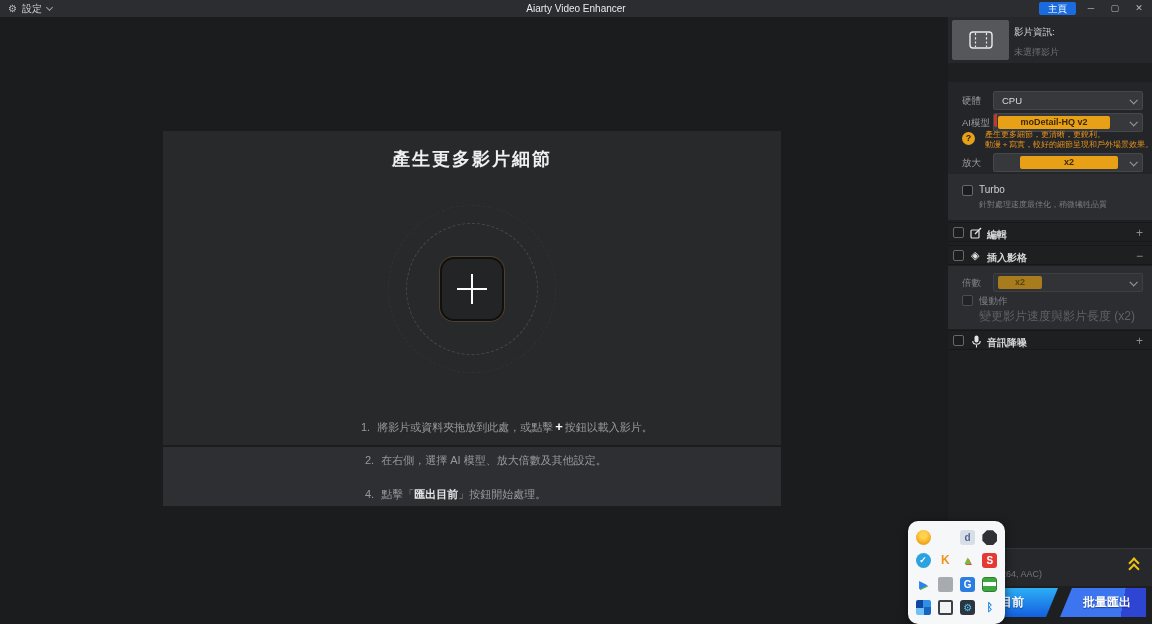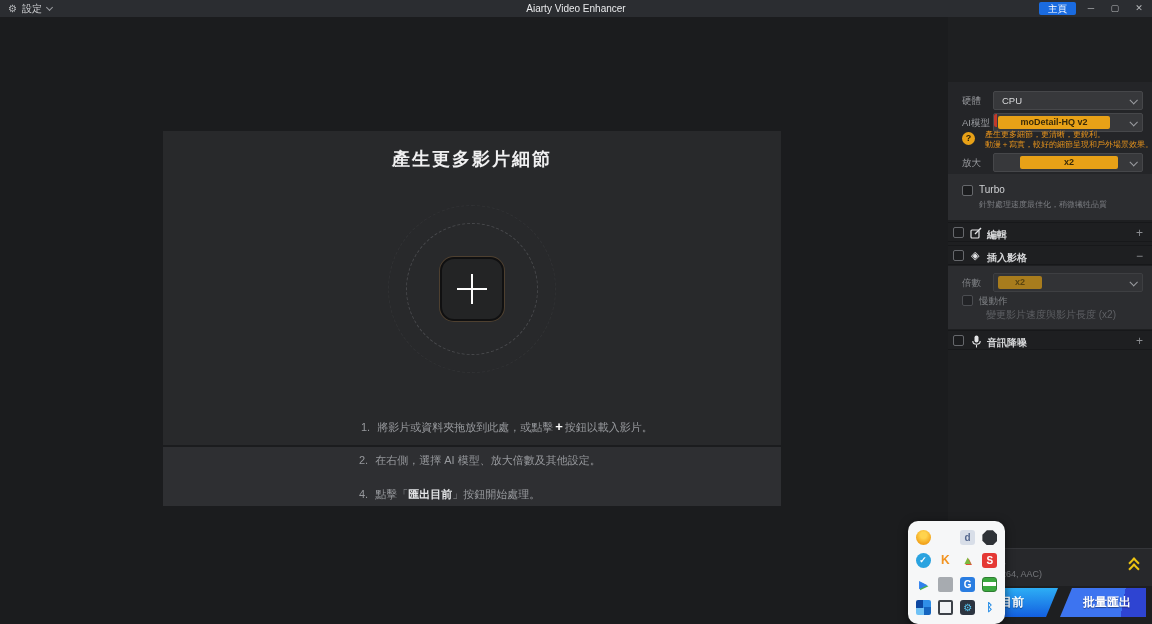--- a/index.html
+++ b/index.html
@@ -22,21 +22,21 @@
   .panel2 { position:absolute; left:163px; top:447px; width:618px; height:59px; background:#2e2f32; }
   .heading { position:absolute; top:16px; left:0; right:0; text-align:center; font-size:18px; font-weight:bold; color:#f0f0f1; letter-spacing:2px; }
   .circle-outer { position:absolute; left:225px; top:74px; width:168px; height:168px; border:1px dashed #313234; border-radius:50%; }
   .circle-inner { position:absolute; left:243px; top:92px; width:132px; height:132px; border:1px dashed #47484b; border-radius:50%; }
   .plus-box { position:absolute; left:277px; top:126px; width:64px; height:64px; background:#232425; border:2px solid #101011; border-radius:14px; box-shadow:0 0 0 1px rgba(170,120,60,0.30); cursor:pointer; }
   .plus-box::before { content:""; position:absolute; left:15px; top:29px; width:30px; height:2px; background:#fdfdfd; }
   .plus-box::after  { content:""; position:absolute; left:29px; top:15px; width:2px; height:30px; background:#fdfdfd; }
 
   .step { position:absolute; left:178px; font-size:11px; color:#97999d; white-space:nowrap;margin-left:20px; }
   .step1 { top:288px; }
-  .p2 .step { position:absolute; left:176px; }
+  .p2 .step { position:absolute; left:182px; }
   .s2 { top:6px; } .s3 { top:23px; } .s4 { top:40px; }
   .step .num { margin-right:7px; }
   .step .plus-ch { color:#ffffff; font-weight:bold; font-size:13px; margin:0 2px; }
   .step .em { color:#e4e5e7; font-weight:bold; }
   .trim-ic { display:inline-block; vertical-align:-1px; margin:0 3px; }
   .trim-ic i { display:inline-block; width:4px; height:10px; background:#2b8fe8; border-radius:1px; margin:0 1px; }
 
   
   .sidebar { position:absolute; left:948px; top:17px; width:204px; height:607px; background:#1e1f21; z-index:10; }
   .vinfo { position:absolute; top:0; left:0; width:204px; height:46px; background:#26272a; }
@@ -73,21 +73,21 @@
   .srow-toggle { position:absolute; right:9px; top:3px; font-size:12px; color:#8b8d91; cursor:pointer; }
   .row-edit { top:205px; } .row-interp { top:228px; } .row-audio { top:313px; }
 
   .interp-panel { position:absolute; top:249px; left:0; width:204px; height:63px; background:#2c2d30; }
   .interp-panel .s-label { color:#7e8084; }
   .dd.dim { background:#323336; border-color:#3e3f42; }
   .pill.dim { background:#a87c1d; color:#5a4410; }
   .mult-pill { position:absolute; left:4px; top:2px; width:44px; height:13px; line-height:13px; }
   .slowmo-cb { position:absolute; left:14px; top:29px; opacity:.55; }
   .slowmo-label { position:absolute; left:31px; top:29px; font-size:9.5px; color:#7e8084; }
-  .slowmo-desc { position:absolute; left:38px; top:42px; font-size:10px; color:#5f6165; white-space:nowrap;text-align:right; }
+  .slowmo-desc { position:absolute; left:31px; top:42px; font-size:12px; color:#5f6165; white-space:nowrap;text-align:right; }
 
   .output-bar { position:absolute; top:531px; left:0; width:204px; height:38px; background:#27282b; border-top:1px solid #35363a; }
   .out-label { position:absolute; left:20px; top:5px; font-size:9.5px; color:#cdced1; }
   .out-fmt { position:absolute; left:20px; top:20px; font-size:9px; color:#75777b; }
   .collapse { position:absolute; right:10px; top:8px; width:14px; height:16px; cursor:pointer; }
   .collapse i { position:absolute; left:2px; width:8px; height:8px; border-left:2px solid #edc413; border-top:2px solid #edc413; transform:rotate(45deg); }
   .collapse i:nth-child(1){ top:2px; } .collapse i:nth-child(2){ top:8px; }
 
   .btn-export { position:absolute; top:571px; height:29px; color:#fff; font-size:12px; font-weight:bold; text-align:center; line-height:29px; cursor:pointer; text-shadow:0 1px 1px rgba(0,0,0,.4); }
   .btn-current { left:4px; width:106px; background:linear-gradient(180deg,#2daef5,#135fe0); clip-path:polygon(0 0,100% 0,calc(100% - 12px) 100%,0 100%); padding-right:10px; }
@@ -132,20 +132,31 @@
   <div class="step s2">
     <span class="num">2.</span><span>在右側，選擇 AI 模型、放大倍數及其他設定。</span>
   </div>
   <div class="step s4">
     <span class="num">4.</span><span>點擊「</span><span class="em">匯出目前</span><span>」按鈕開始處理。</span>
   </div>
 </div>
 
 <div class="sidebar">
 
+  <div class="vinfo">
+    <div class="thumb">
+      <svg width="24" height="18" viewBox="0 0 24 18">
+        <rect x="1" y="1" width="22" height="16" rx="3" fill="none" stroke="#e9eaeb" stroke-width="1.4"></rect>
+        <line x1="6.5" y1="2" x2="6.5" y2="16" stroke="#e9eaeb" stroke-width="1.2" stroke-dasharray="2.2 2"></line>
+        <line x1="17.5" y1="2" x2="17.5" y2="16" stroke="#e9eaeb" stroke-width="1.2" stroke-dasharray="2.2 2"></line>
+      </svg>
+    </div>
+    <div class="vinfo-label">影片資訊:</div>
+    <div class="vinfo-none">未選擇影片</div>
+  </div>
 
 
   <div class="settings">
     <span class="s-label" style="top:13px">硬體</span>
     <div class="dd" style="top:9px">
       <span class="dd-text">CPU</span>
       <span class="dd-chev"></span>
     </div>
 
     <span class="s-label" style="top:35px">AI模型</span>

